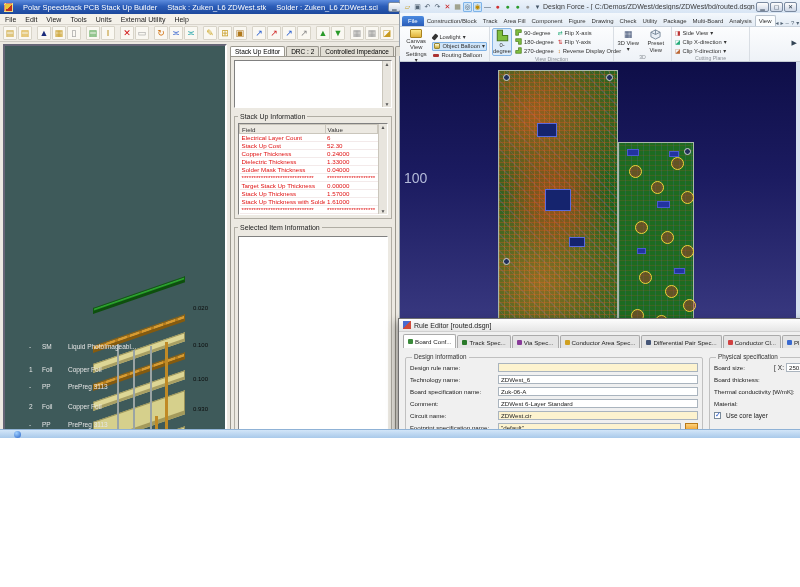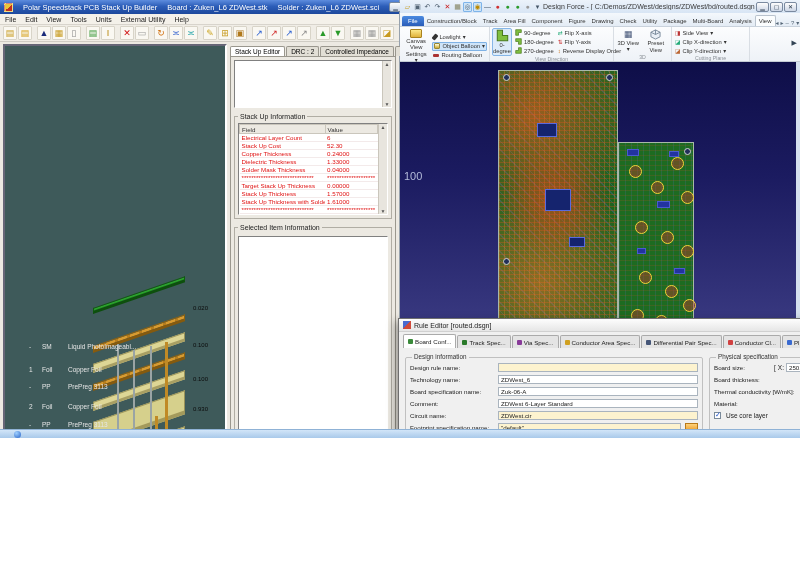--- a/index.html
+++ b/index.html
@@ -68,21 +68,21 @@
 .rbig.sel{background:#dcebfa;border-color:#86b6e8;border-radius:2px;}
 .rsm{display:flex;align-items:center;gap:2px;height:9px;padding:0 1px;white-space:nowrap;}
 .rsm.sel{background:#cfe4f8;border:1px solid #7fb2e5;border-radius:1px;}
 .colm{display:flex;flex-direction:column;justify-content:center;}
 .gic{display:inline-block;width:6px;height:6px;border-radius:1px;flex:none;}
 .monitor{width:12px;height:9px;background:linear-gradient(#fbe88a,#e0b23a);border:1px solid #a8821e;border-radius:1px;}
 .Lico{display:inline-block;flex:none;}
 .rarrow{position:absolute;right:3px;top:12px;font-size:7px;color:#345;}
 .df-canvas{position:absolute;left:0;top:62px;width:396px;height:516px;background:linear-gradient(#0e0e48,#1b1b60 22%,#3d3d85 55%,#8181bd 100%);overflow:hidden;}
 .df-edge{position:absolute;right:0;top:62px;width:4px;height:516px;background:#d5e0ee;}
-.r100{position:absolute;left:4px;top:108px;color:#b4bbd9;font-size:11px;}
+.r100{position:absolute;left:4px;top:108px;color:#b4bbd9;font-size:14px;}
 .pcb-a{position:absolute;left:98px;top:8px;width:120px;height:250px;border:1px solid #a8b8a8;background:
  radial-gradient(circle at 30% 18%,rgba(255,90,30,.55),transparent 45%),
  radial-gradient(circle at 48% 52%,rgba(255,60,20,.5),transparent 40%),
  radial-gradient(circle at 35% 85%,rgba(255,120,40,.5),transparent 45%),
  repeating-linear-gradient(0deg,rgba(230,70,30,.30) 0 1px,transparent 1px 4px),
  repeating-linear-gradient(90deg,rgba(255,140,50,.28) 0 1px,transparent 1px 5px),
  repeating-linear-gradient(45deg,rgba(110,110,255,.22) 0 1px,transparent 1px 6px),
  #1c631f;}
 .pcb-b{position:absolute;left:218px;top:80px;width:76px;height:190px;border:1px solid #a8b8a8;background:
  repeating-linear-gradient(0deg,rgba(230,70,30,.16) 0 1px,transparent 1px 5px),
@@ -138,21 +138,21 @@
 </style>
 </head>
 <body>
 
 <div id="screen">
 
   <div class="ss-win">
     <div class="ss-title">
       <span class="app-ic"></span>
       <span>Polar Speedstack PCB Stack Up Builder</span>
-      <span>Board : Zuken_L6 ZDWest.stk</span>
+      <span>Stack : Zuken_L6 ZDWest.stk</span>
       <span>Solder : Zuken_L6 ZDWest.sci</span>
       <span class="win-ctl">
         <span class="wbtn">▁</span>
         <span class="wbtn">▢</span>
         <span class="wbtn close">✕</span>
       </span>
     </div>
     <div class="ss-menu" id="ss-menu">
         <span>File</span>
         <span>Edit</span>

